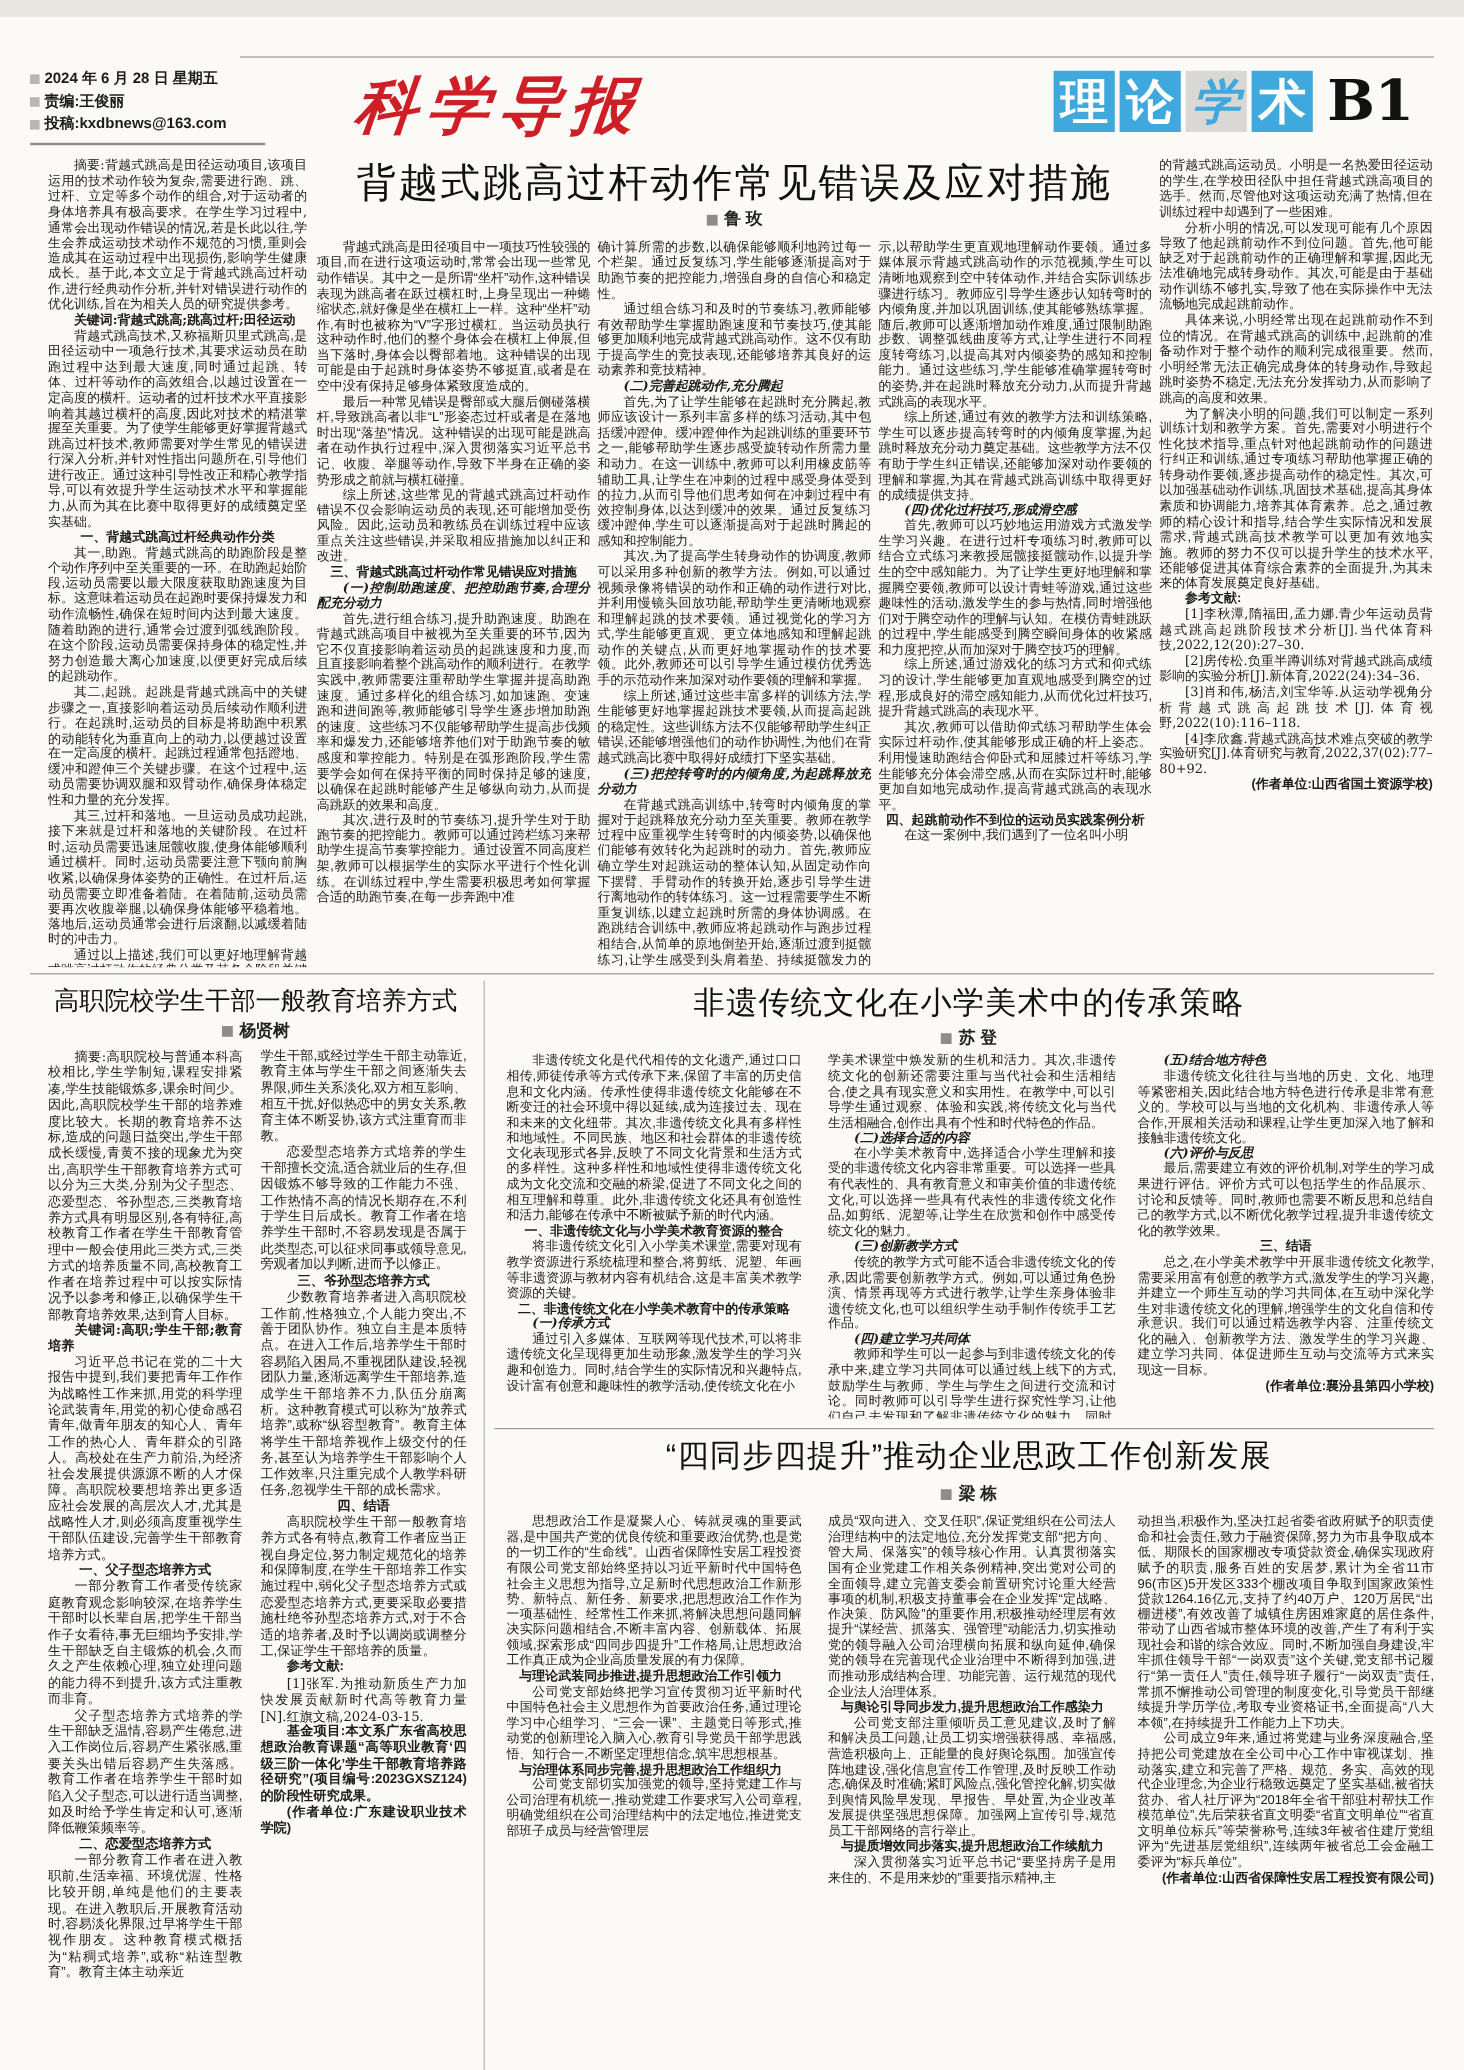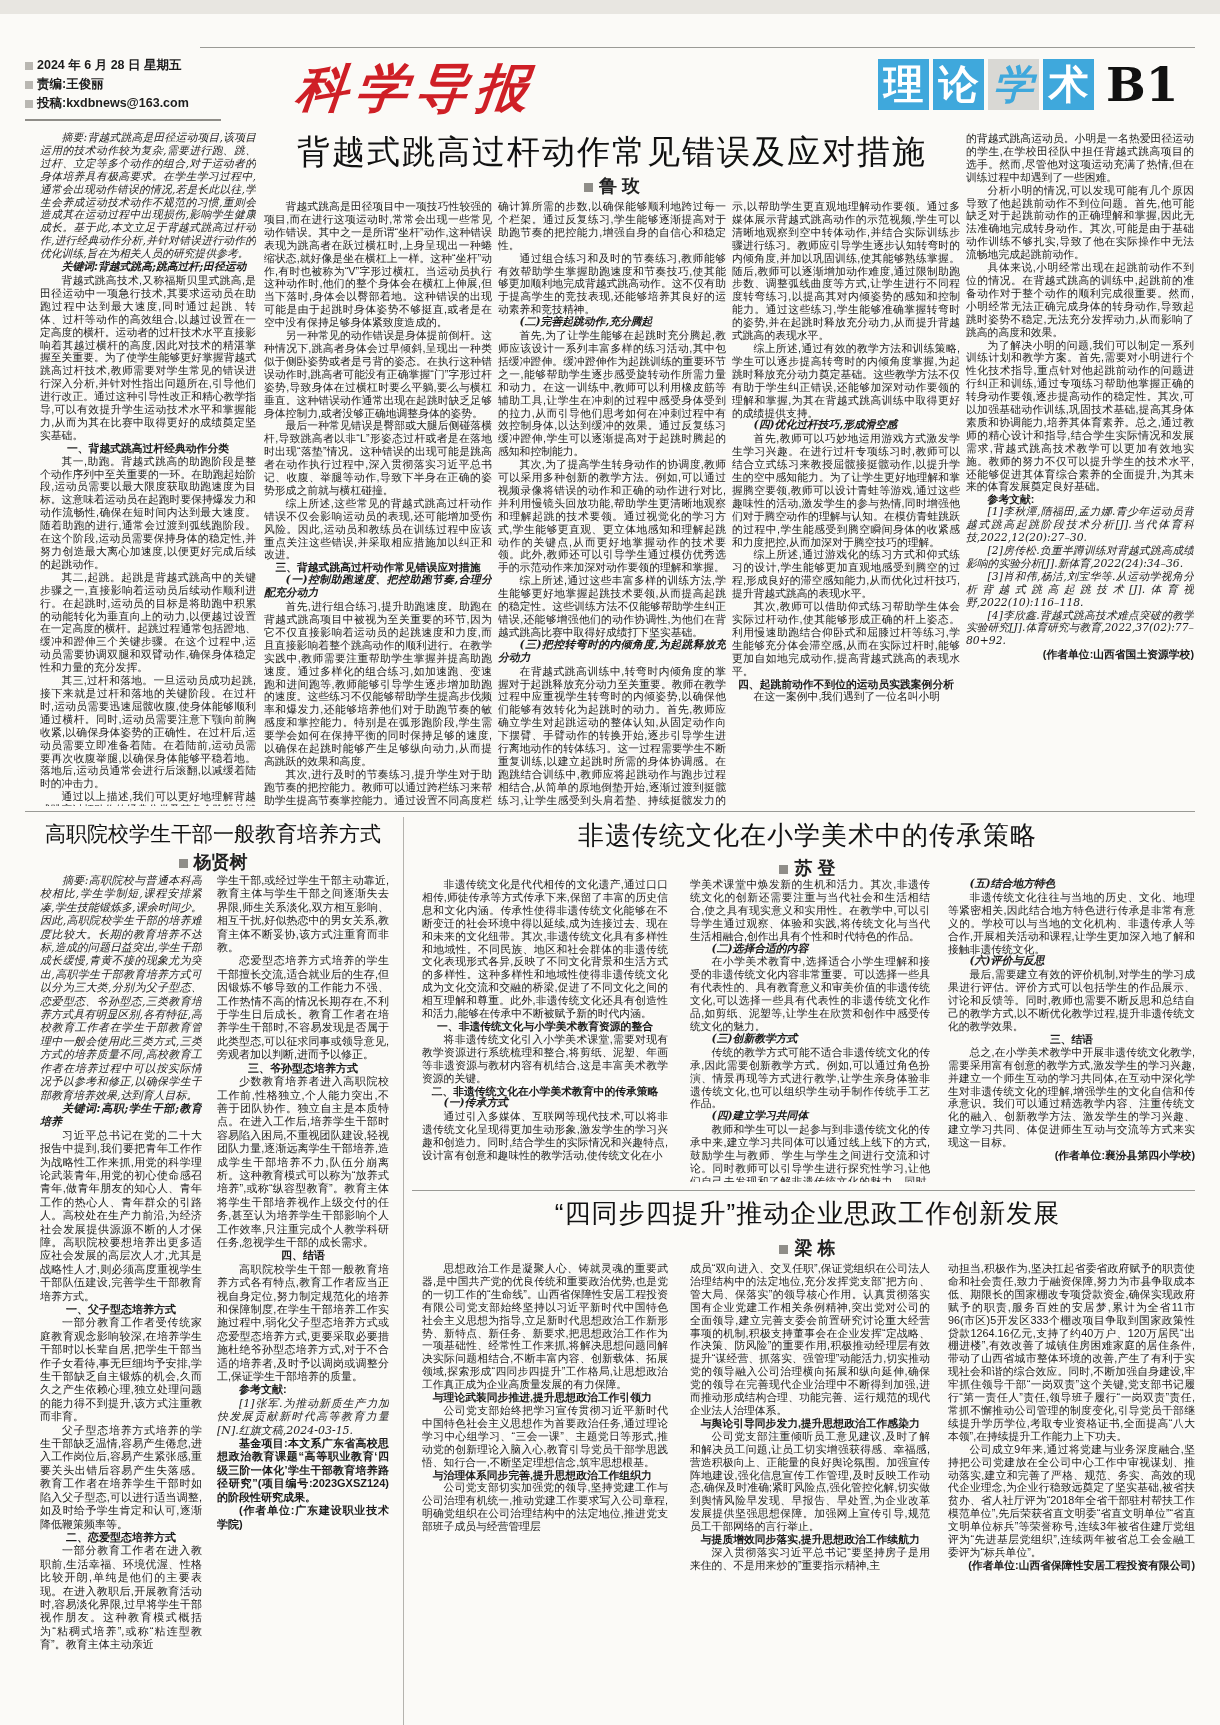--- a/index.html
+++ b/index.html
@@ -16,31 +16,31 @@
             font-weight:bold;font-size:52px;color:#cf1f26;letter-spacing:8px;transform:skewX(-6deg);}
   #seclogo{position:absolute;left:878px;top:45px;display:flex;align-items:center;}
   .secbox{width:51px;height:51px;margin-right:4px;display:flex;align-items:center;justify-content:center;
           font-size:40px;font-weight:bold;color:#fff;background:#3fa8dc;font-family:"Liberation Sans",sans-serif;}
   .secbox.alt{background:#d9d8d4;color:#3fa8dc;font-family:"DejaVu Serif",serif;font-style:italic;}
   #pageno{font-family:"DejaVu Serif",serif;font-size:47px;line-height:51px;color:#111;margin-left:8px;}
   #pageno b{font-weight:bold;}
 
   
   .art-title{position:absolute;font-weight:normal;color:#111;text-align:center;white-space:nowrap;}
-  .byline{position:absolute;text-align:center;font-size:18px;font-weight:bold;color:#222;}
+  .byline{position:absolute;text-align:center;font-size:14px;font-weight:bold;color:#222;}
   .byline .sq{background:#8f8d88;width:9px;height:9px;margin-right:6px;vertical-align:middle;}
 
   
   .col{position:absolute;overflow:hidden;text-align:justify;}
   .pg{margin:0;padding:0;text-indent:2em;}
   .k-cont{text-indent:0;}
   .k-h1{text-indent:0;text-align:center;font-weight:bold;}
   .k-h2{font-weight:bold;font-family:"DejaVu Serif",serif;font-style:italic;}
   .k-hb{font-weight:bold;text-indent:1em;}
-  .k-abs,.k-kw,.k-ref{font-family:"DejaVu Serif",serif;font-style:italic;}
+  .k-abs,.k-kw,.k-ref{font-family:"DejaVu Serif",serif;}
   .k-kw{font-weight:bold;}
   .k-refh{font-weight:bold;}
   .k-fund{font-weight:bold;}
   .k-unit{text-align:right;font-weight:bold;text-indent:0;}
   .k-unitl{font-weight:bold;}
 
   .a1 .col{font-size:10.8px;line-height:12.9px;}
   .a2 .col{font-size:11px;line-height:13.4px;}
   .a3 .col,.a4 .col{font-size:10.8px;line-height:12.9px;}
 </style>
@@ -86,21 +86,20 @@
         <p class="pg k-kw">关键词:背越式跳高;跳高过杆;田径运动</p>
         <p class="pg k-p">背越式跳高技术,又称福斯贝里式跳高,是田径运动中一项急行技术,其要求运动员在助跑过程中达到最大速度,同时通过起跳、转体、过杆等动作的高效组合,以越过设置在一定高度的横杆。运动者的过杆技术水平直接影响着其越过横杆的高度,因此对技术的精湛掌握至关重要。为了使学生能够更好掌握背越式跳高过杆技术,教师需要对学生常见的错误进行深入分析,并针对性指出问题所在,引导他们进行改正。通过这种引导性改正和精心教学指导,可以有效提升学生运动技术水平和掌握能力,从而为其在比赛中取得更好的成绩奠定坚实基础。</p>
         <p class="pg k-h1">一、背越式跳高过杆经典动作分类</p>
         <p class="pg k-p">其一,助跑。背越式跳高的助跑阶段是整个动作序列中至关重要的一环。在助跑起始阶段,运动员需要以最大限度获取助跑速度为目标。这意味着运动员在起跑时要保持爆发力和动作流畅性,确保在短时间内达到最大速度。随着助跑的进行,通常会过渡到弧线跑阶段。在这个阶段,运动员需要保持身体的稳定性,并努力创造最大离心加速度,以便更好完成后续的起跳动作。</p>
         <p class="pg k-p">其二,起跳。起跳是背越式跳高中的关键步骤之一,直接影响着运动员后续动作顺利进行。在起跳时,运动员的目标是将助跑中积累的动能转化为垂直向上的动力,以便越过设置在一定高度的横杆。起跳过程通常包括蹬地、缓冲和蹬伸三个关键步骤。在这个过程中,运动员需要协调双腿和双臂动作,确保身体稳定性和力量的充分发挥。</p>
         <p class="pg k-p">其三,过杆和落地。一旦运动员成功起跳,接下来就是过杆和落地的关键阶段。在过杆时,运动员需要迅速屈髋收腹,使身体能够顺利通过横杆。同时,运动员需要注意下颚向前胸收紧,以确保身体姿势的正确性。在过杆后,运动员需要立即准备着陆。在着陆前,运动员需要再次收腹举腿,以确保身体能够平稳着地。落地后,运动员通常会进行后滚翻,以减缓着陆时的冲击力。</p>
         <p class="pg k-p">通过以上描述,我们可以更好地理解背越式跳高过杆动作的经典分类及其各个阶段关键要点。这些细致的分析有助于运动员在训练和比赛中更加准确地把握动作要领,从而提高跳高水平并取得更好成绩。</p>
       </div>
     <div class="col" style="left:264px;top:186px;width:228px;height:606px;">
         <p class="pg k-p">背越式跳高是田径项目中一项技巧性较强的项目,而在进行这项运动时,常常会出现一些常见动作错误。其中之一是所谓“坐杆”动作,这种错误表现为跳高者在跃过横杠时,上身呈现出一种蜷缩状态,就好像是坐在横杠上一样。这种“坐杆”动作,有时也被称为“V”字形过横杠。当运动员执行这种动作时,他们的整个身体会在横杠上伸展,但当下落时,身体会以臀部着地。这种错误的出现可能是由于起跳时身体姿势不够挺直,或者是在空中没有保持足够身体紧致度造成的。</p>
-        <p class="pg k-p">另一种常见的动作错误是身体提前倒杆。这种情况下,跳高者身体会过早倾斜,呈现出一种类似于侧卧姿势或者是弓背的姿态。在执行这种错误动作时,跳高者可能没有正确掌握“门”字形过杆姿势,导致身体在过横杠时要么平躺,要么与横杠垂直。这种错误动作通常出现在起跳时缺乏足够身体控制力,或者没够正确地调整身体的姿势。</p>
         <p class="pg k-p">最后一种常见错误是臀部或大腿后侧碰落横杆,导致跳高者以非“L”形姿态过杆或者是在落地时出现“落垫”情况。这种错误的出现可能是跳高者在动作执行过程中,深入贯彻落实习近平总书记、收腹、举腿等动作,导致下半身在正确的姿势形成之前就与横杠碰撞。</p>
         <p class="pg k-p">综上所述,这些常见的背越式跳高过杆动作错误不仅会影响运动员的表现,还可能增加受伤风险。因此,运动员和教练员在训练过程中应该重点关注这些错误,并采取相应措施加以纠正和改进。</p>
         <p class="pg k-h1">三、背越式跳高过杆动作常见错误应对措施</p>
         <p class="pg k-h2">(一)控制助跑速度、把控助跑节奏,合理分配充分动力</p>
         <p class="pg k-p">首先,进行组合练习,提升助跑速度。助跑在背越式跳高项目中被视为至关重要的环节,因为它不仅直接影响着运动员的起跳速度和力度,而且直接影响着整个跳高动作的顺利进行。在教学实践中,教师需要注重帮助学生掌握并提高助跑速度。通过多样化的组合练习,如加速跑、变速跑和进间跑等,教师能够引导学生逐步增加助跑的速度。这些练习不仅能够帮助学生提高步伐频率和爆发力,还能够培养他们对于助跑节奏的敏感度和掌控能力。特别是在弧形跑阶段,学生需要学会如何在保持平衡的同时保持足够的速度,以确保在起跳时能够产生足够纵向动力,从而提高跳跃的效果和高度。</p>
         <p class="pg k-p">其次,进行及时的节奏练习,提升学生对于助跑节奏的把控能力。教师可以通过跨栏练习来帮助学生提高节奏掌控能力。通过设置不同高度栏架,教师可以根据学生的实际水平进行个性化训练。在训练过程中,学生需要积极思考如何掌握合适的助跑节奏,在每一步奔跑中准</p>
       </div>
     <div class="col" style="left:498px;top:186px;width:228px;height:606px;">
         <p class="pg k-cont">确计算所需的步数,以确保能够顺利地跨过每一个栏架。通过反复练习,学生能够逐渐提高对于助跑节奏的把控能力,增强自身的自信心和稳定性。</p>
         <p class="pg k-p">通过组合练习和及时的节奏练习,教师能够有效帮助学生掌握助跑速度和节奏技巧,使其能够更加顺利地完成背越式跳高动作。这不仅有助于提高学生的竞技表现,还能够培养其良好的运动素养和竞技精神。</p>

